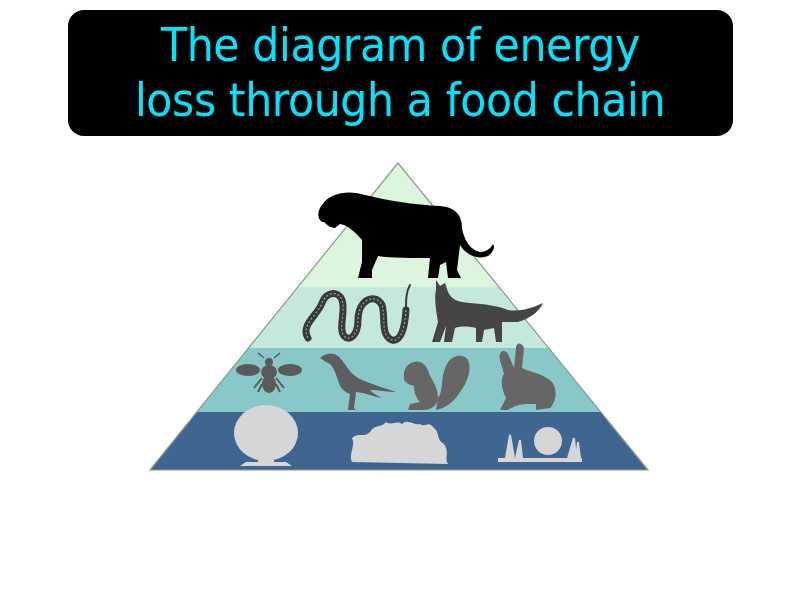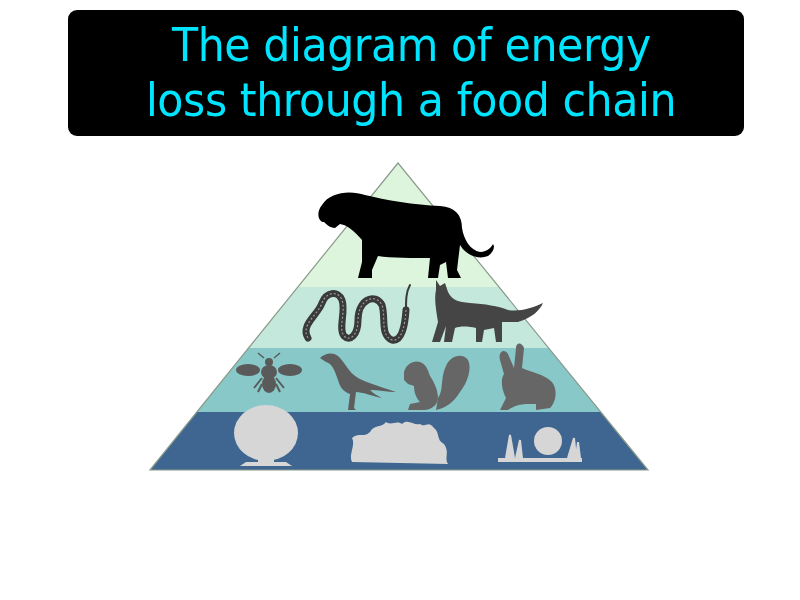--- a/index.html
+++ b/index.html
@@ -1,20 +1,20 @@
 <!DOCTYPE html>
 <html><head>
 <meta charset="utf-8">
 <style>
   html, body { margin:0; padding:0; }
   body { width:800px; height:600px; background:#ffffff; position:relative; overflow:hidden; font-family:"Liberation Sans", "DejaVu Sans", sans-serif; }
   .title-box {
     position:absolute; left:68px; top:10px; width:665px; height:126px;
-    background:#000000; border-radius:9px;
-    display:flex; flex-direction:column; align-items:center; justify-content:center;padding-left:11px;
+    background:#000000; border-radius:16px;
+    display:flex; flex-direction:column; align-items:center; justify-content:center;
   }
   .title-line {
     color:#00e5ff; font-size:46px; line-height:55px; letter-spacing:-0.5px;
     font-family:"DejaVu Sans", sans-serif; font-weight:normal; white-space:nowrap;
     transform:scaleX(0.93);
   }
   .pyramid { position:absolute; left:0; top:0; width:800px; height:600px; }
 </style>
 </head>
 <body>

